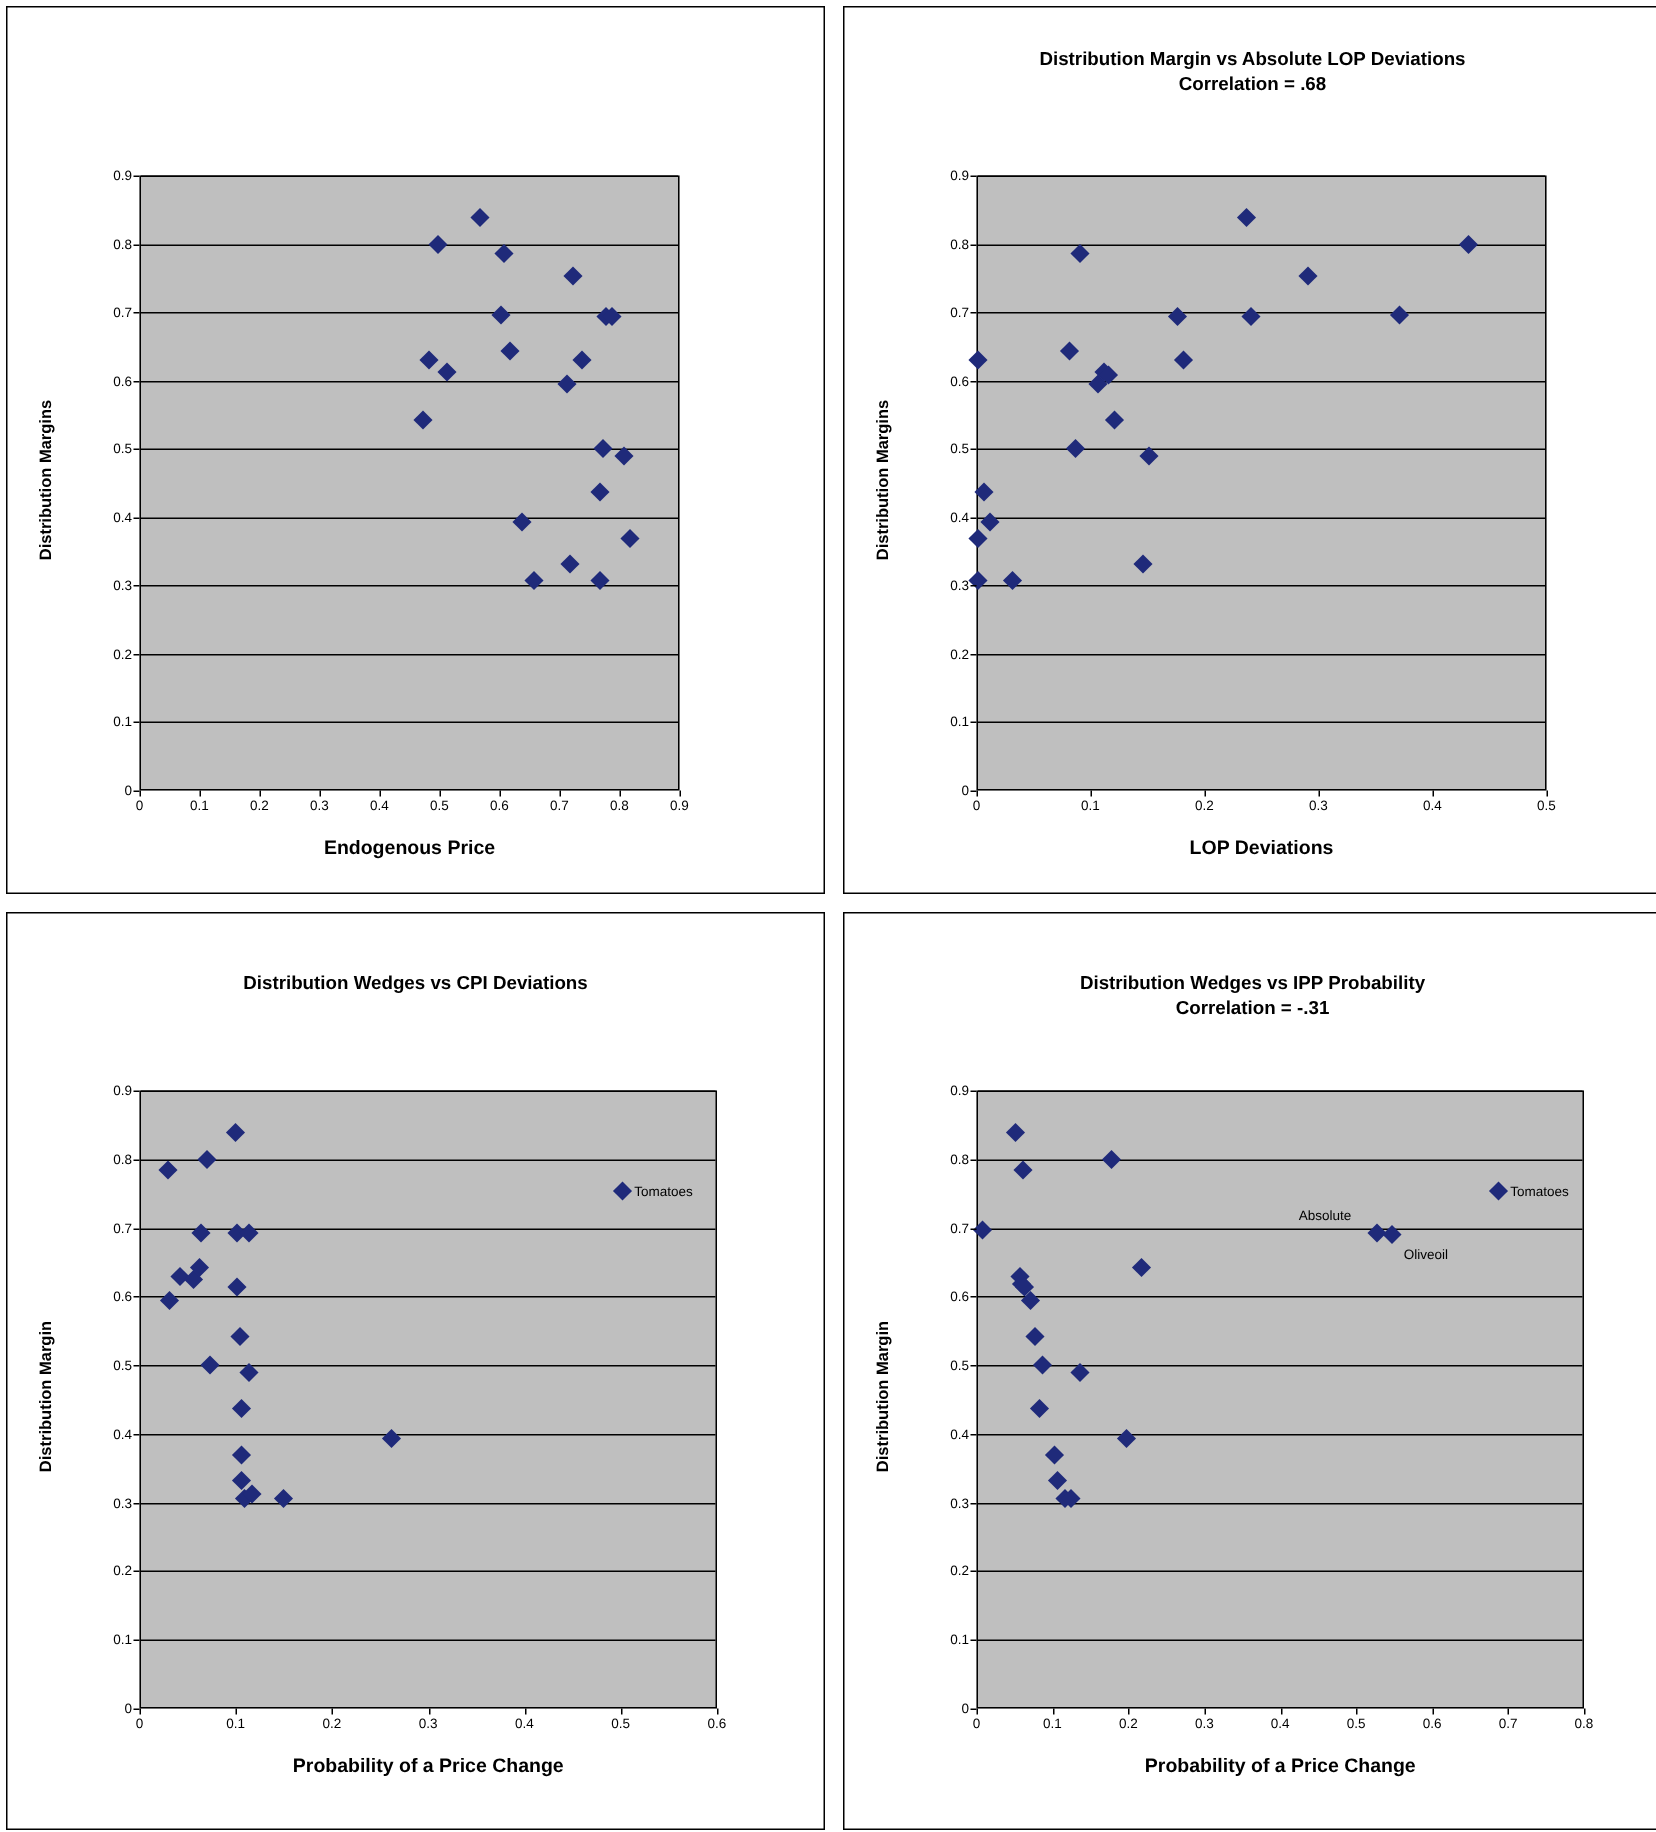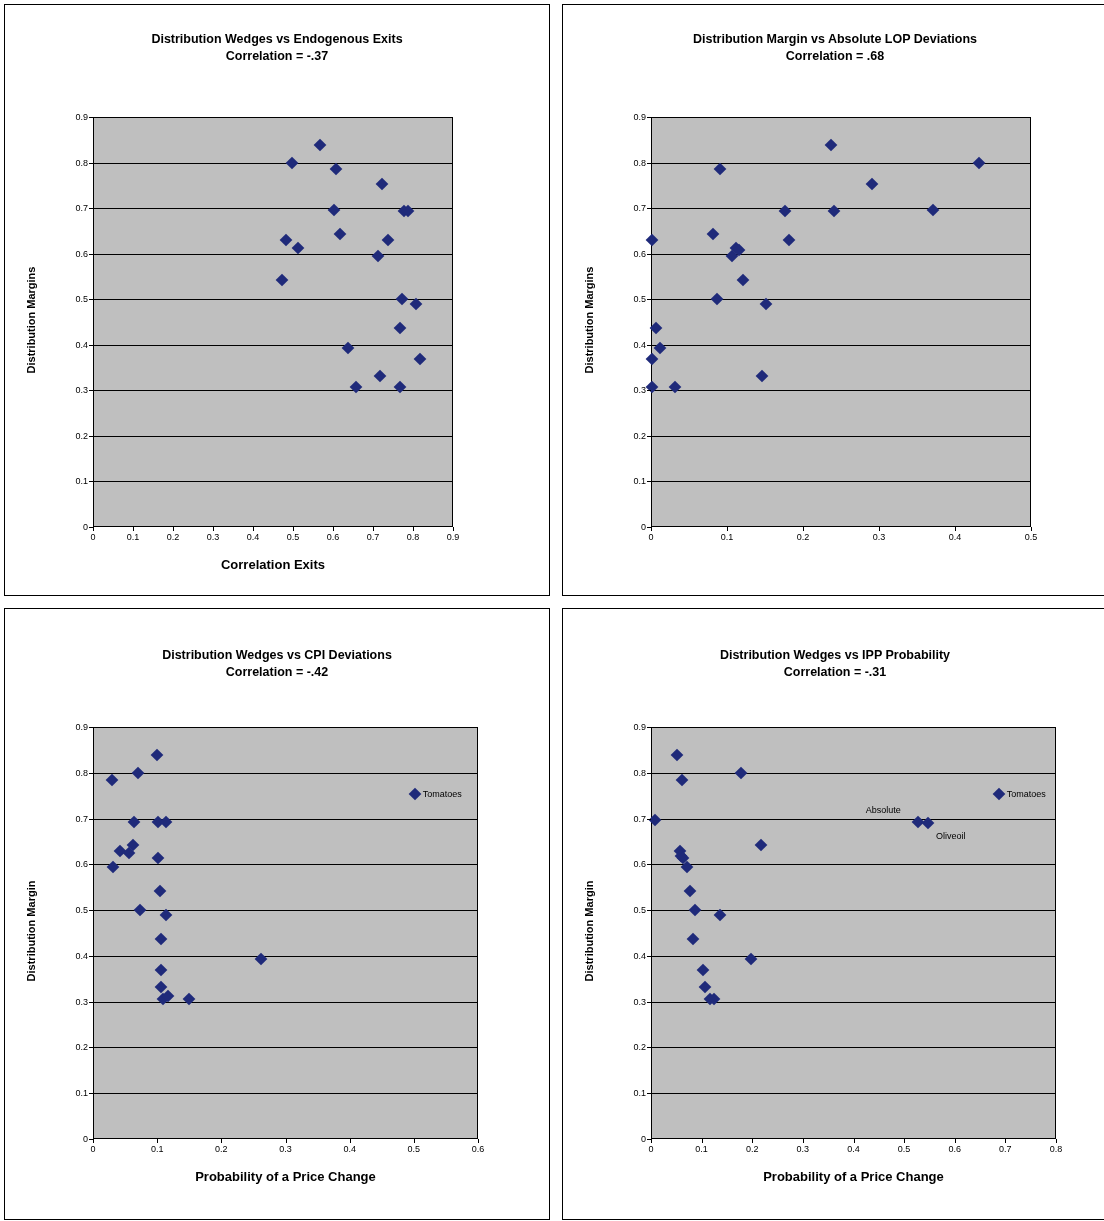--- a/index.html
+++ b/index.html
@@ -18,21 +18,20 @@
   .ylabel{position:absolute;font-size:11px;font-weight:bold;color:#000;transform:rotate(-90deg);transform-origin:50% 50%;white-space:nowrap;}
   .xlabel{position:absolute;text-align:center;font-size:13px;font-weight:bold;color:#000;white-space:nowrap;}
   .pt{position:absolute;width:9px;height:9px;background:#1f2a7a;transform:translate(-50%,-50%) rotate(45deg);}
   .ptlabel{position:absolute;font-size:9px;color:#000;white-space:nowrap;transform:translateY(-50%);}
 </style>
 </head>
 <body>
 
 <div class="grid">
   <div class="panel" id="panel-0">
-      <div class="title" style="top: 26px;"><span>Distribution Wedges vs Endogenous Exits</span><span class="l2">Correlation = -.37</span></div>
       <div class="plotwrap" style="left: 88px; top: 112px; width: 360px; height: 410px;">
         <div class="plot">
           <div class="hline" style="top: 363.444px;"></div>
           <div class="hline" style="top: 317.889px;"></div>
           <div class="hline" style="top: 272.333px;"></div>
           <div class="hline" style="top: 226.778px;"></div>
           <div class="hline" style="top: 181.222px;"></div>
           <div class="hline" style="top: 135.667px;"></div>
           <div class="hline" style="top: 90.1111px;"></div>
           <div class="hline" style="top: 44.5556px;"></div>
@@ -94,21 +93,21 @@
         <div class="xtickmark" style="left: 240px;"></div>
         <div class="xtick" style="left: 240px;">0.6</div>
         <div class="xtickmark" style="left: 280px;"></div>
         <div class="xtick" style="left: 280px;">0.7</div>
         <div class="xtickmark" style="left: 320px;"></div>
         <div class="xtick" style="left: 320px;">0.8</div>
         <div class="xtickmark" style="left: 360px;"></div>
         <div class="xtick" style="left: 360px;">0.9</div>
       </div>
       <div class="ylabel" style="left: 26px; top: 309px; width: 120px; text-align: center; margin-left: -60px; margin-top: 0px;">Distribution Margins</div>
-      <div class="xlabel" style="left: 88px; width: 360px; top: 552px;">Correlation Exits</div>
+      <div class="xlabel" style="left: 88px; width: 360px; top: 552px;">Endogenous Price</div>
     </div>
   <div class="panel" id="panel-1">
       <div class="title" style="top: 26px;"><span>Distribution Margin vs Absolute LOP Deviations</span><span class="l2">Correlation = .68</span></div>
       <div class="plotwrap" style="left: 88px; top: 112px; width: 380px; height: 410px;">
         <div class="plot">
           <div class="hline" style="top: 363.444px;"></div>
           <div class="hline" style="top: 317.889px;"></div>
           <div class="hline" style="top: 272.333px;"></div>
           <div class="hline" style="top: 226.778px;"></div>
           <div class="hline" style="top: 181.222px;"></div>
@@ -166,23 +165,24 @@
         <div class="xtickmark" style="left: 152px;"></div>
         <div class="xtick" style="left: 152px;">0.2</div>
         <div class="xtickmark" style="left: 228px;"></div>
         <div class="xtick" style="left: 228px;">0.3</div>
         <div class="xtickmark" style="left: 304px;"></div>
         <div class="xtick" style="left: 304px;">0.4</div>
         <div class="xtickmark" style="left: 380px;"></div>
         <div class="xtick" style="left: 380px;">0.5</div>
       </div>
       <div class="ylabel" style="left: 26px; top: 309px; width: 120px; text-align: center; margin-left: -60px; margin-top: 0px;">Distribution Margins</div>
+      <div class="xlabel" style="left: 88px; width: 380px; top: 552px;">LOP Deviations</div>
     </div>
   <div class="panel" id="panel-2">
-      <div class="title" style="top: 38px;"><span>Distribution Wedges vs CPI Deviations</span><span class="l2">Correlation = -.42</span></div>
+      <div class="title" style="top: 38px;"><span>Distribution Wedges vs CPI Deviations</span></div>
       <div class="plotwrap" style="left: 88px; top: 118px; width: 385px; height: 412px;">
         <div class="plot">
           <div class="hline" style="top: 365.222px;"></div>
           <div class="hline" style="top: 319.444px;"></div>
           <div class="hline" style="top: 273.667px;"></div>
           <div class="hline" style="top: 227.889px;"></div>
           <div class="hline" style="top: 182.111px;"></div>
           <div class="hline" style="top: 136.333px;"></div>
           <div class="hline" style="top: 90.5556px;"></div>
           <div class="hline" style="top: 44.7778px;"></div>

